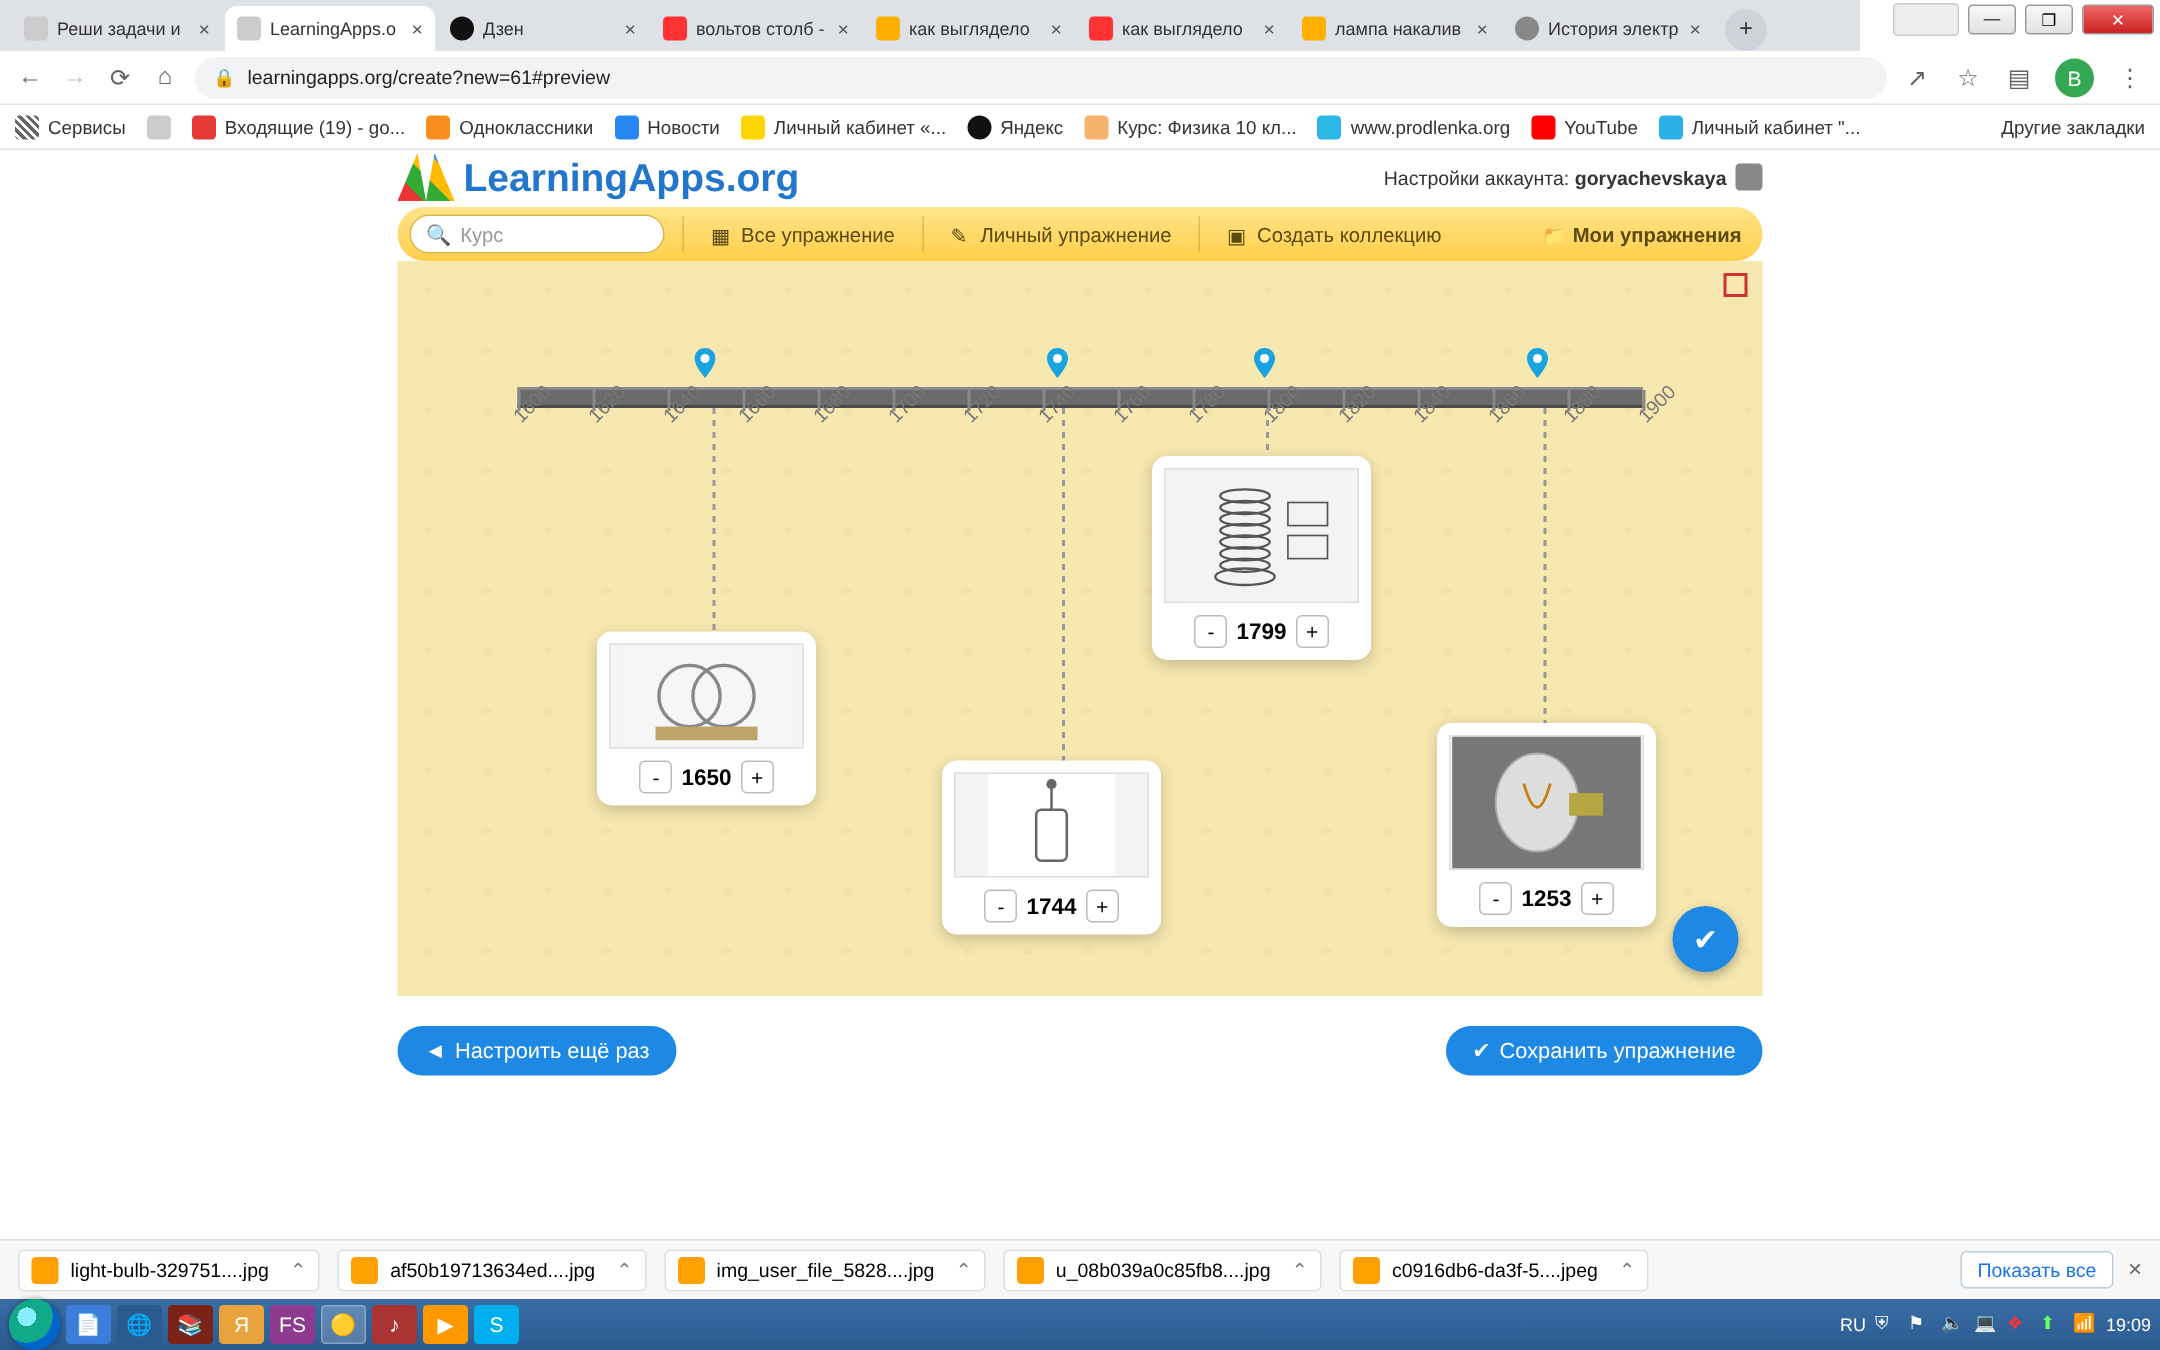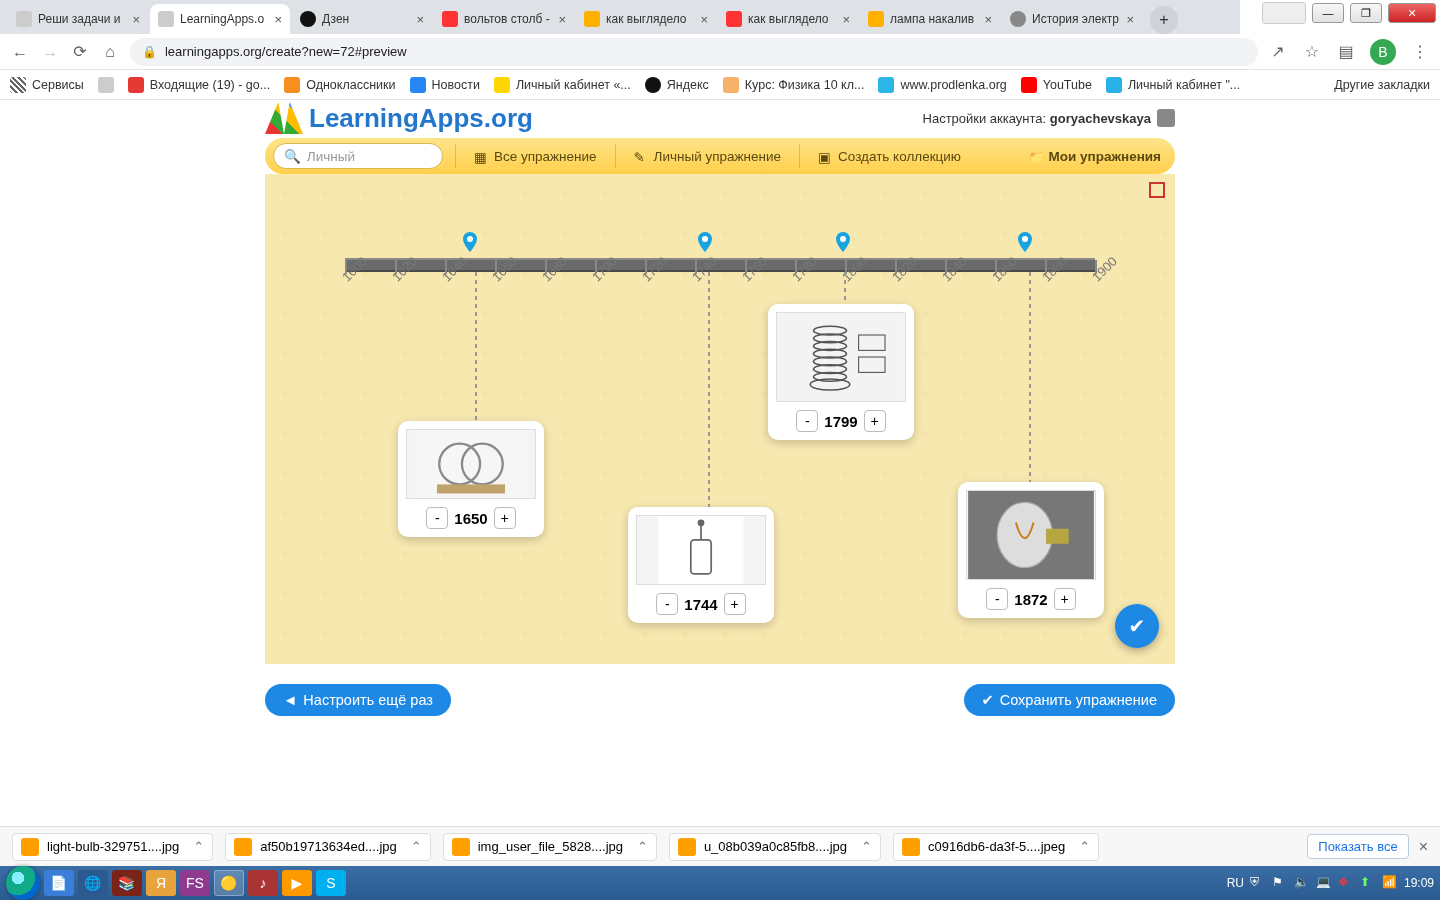--- a/index.html
+++ b/index.html
@@ -147,21 +147,21 @@
   <div class="win-btn close">✕</div>
 </div>
 
 <div class="addr-bar">
   <div class="nav-icn">←</div>
   <div class="nav-icn" style="opacity:.4">→</div>
   <div class="nav-icn">⟳</div>
   <div class="nav-icn">⌂</div>
   <div class="url-box">
     <span class="lock">🔒</span>
-    <span>learningapps.org/create?new=72#preview</span>
+    <span>learningapps.org/create?new=61#preview</span>
   </div>
   <div class="addr-right">
     <div class="nav-icn">↗</div>
     <div class="nav-icn">☆</div>
     <div class="nav-icn">▤</div>
     <div class="prof-badge">В</div>
     <div class="nav-icn">⋮</div>
   </div>
 </div>
 
@@ -223,21 +223,21 @@
         <span>LearningApps.org</span>
       </div>
       <div class="acct">
         <span><span>Настройки аккаунта:</span> <b>goryachevskaya</b></span>
         <span class="usr"></span>
       </div>
     </div>
     <div class="menu-bar">
       <div class="search-pill">
         <span>🔍</span>
-        <span>Личный</span>
+        <span>Курс</span>
       </div>
       <div class="menu-sep"></div>
       <div class="menu-item">
           <span class="mi">▦</span>
           <span>Все упражнение</span>
         </div>
       <div class="menu-sep"></div>
       <div class="menu-item">
           <span class="mi">✎</span>
           <span>Личный упражнение</span>
@@ -376,21 +376,21 @@
             <div class="img">
               <svg class="svg-fill" viewBox="0 0 100 70">
                 <rect width="100" height="70" fill="#777"></rect>
                 <ellipse cx="45" cy="35" rx="22" ry="26" fill="#ddd" stroke="#aaa"></ellipse>
                 <rect x="62" y="30" width="18" height="12" fill="#b5a642"></rect>
                 <path d="M38 25 Q45 50 52 25" fill="none" stroke="#c97b14" stroke-width="1.5"></path>
               </svg>
             </div>
             <div class="ctrl">
               <div class="pm">-</div>
-              <div class="yr">1872</div>
+              <div class="yr">1253</div>
               <div class="pm">+</div>
             </div>
           </div>
         </div>
       <div class="check-btn">✔</div>
     </div>
 
     <div class="below-btns">
       <button class="blue-btn">
           <span>◄</span>

